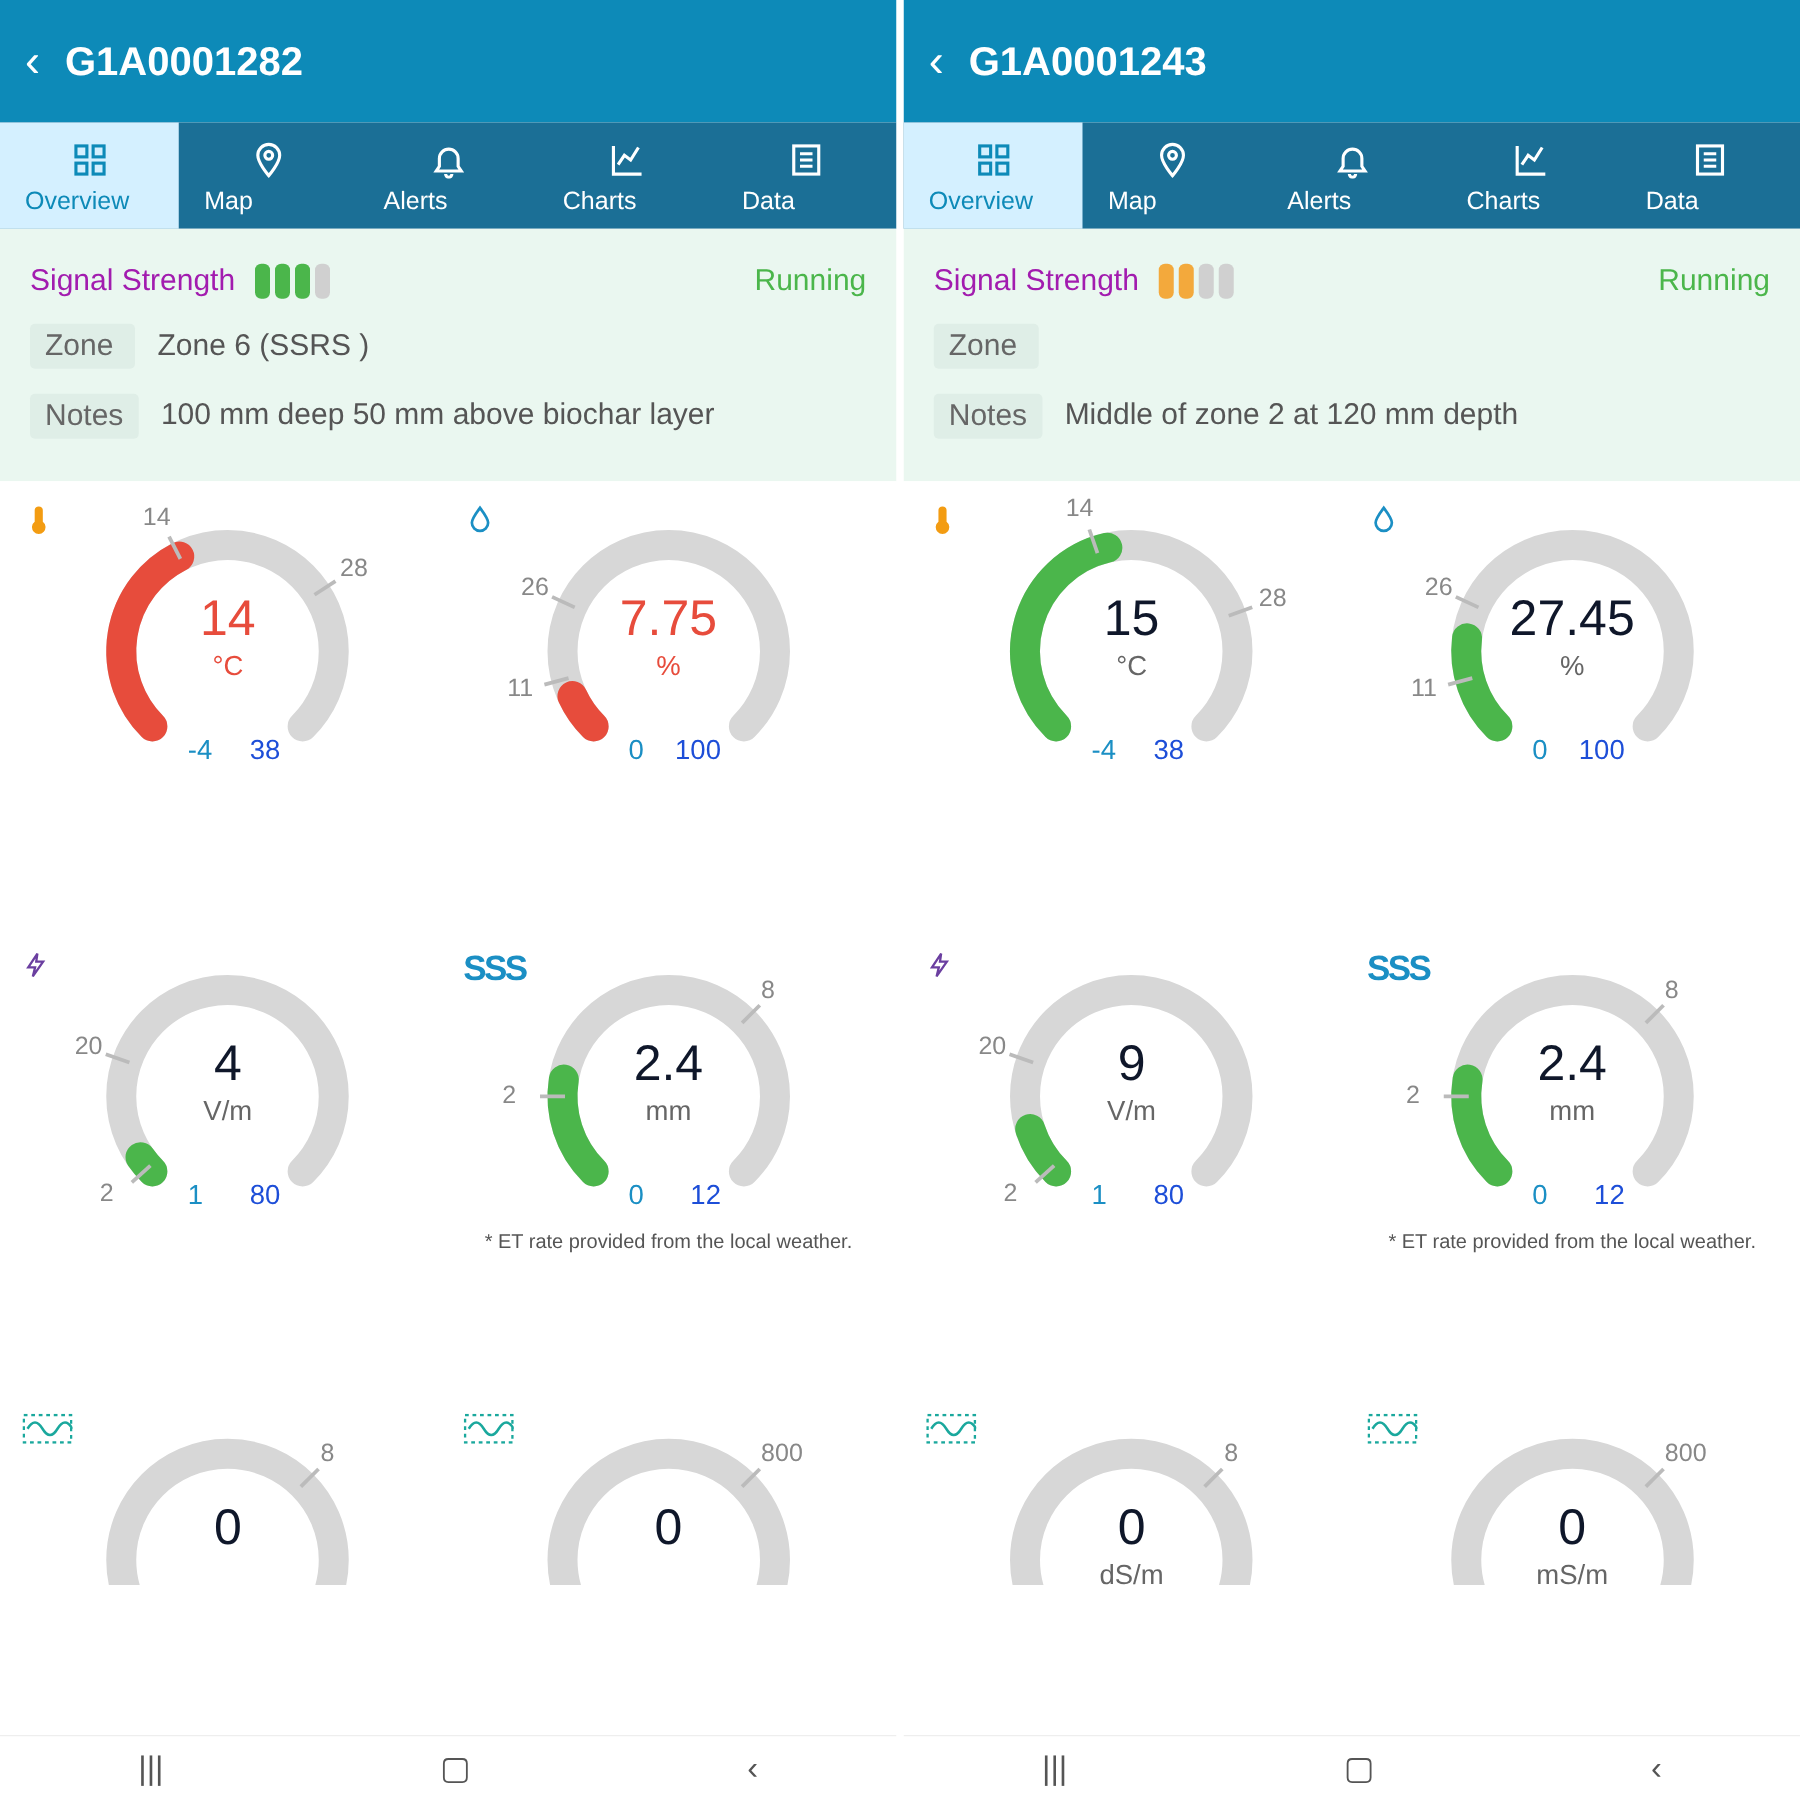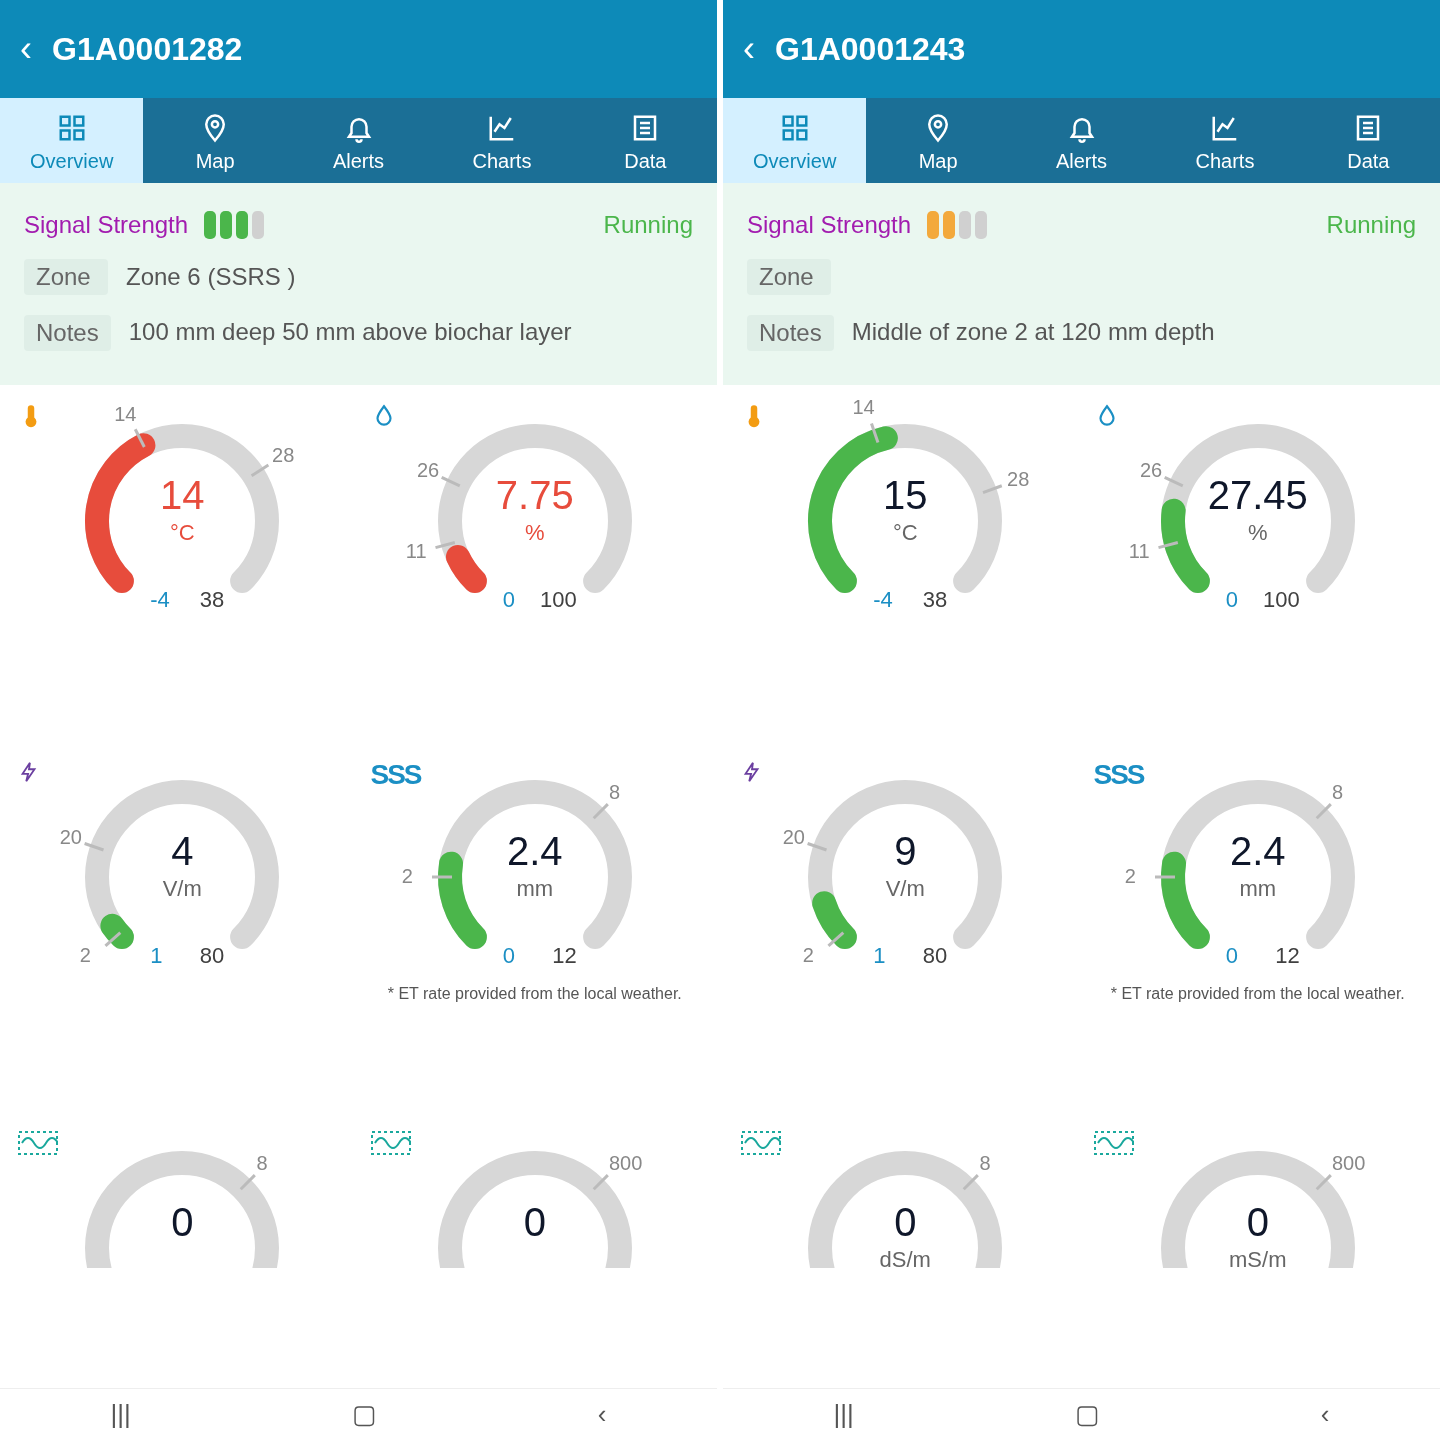--- a/index.html
+++ b/index.html
@@ -38,22 +38,21 @@
 .device-id {
   font-size: 32px;
   font-weight: 600;
 }
 .tabs {
   display: flex;
   background: #1b6f96;
 }
 .tab {
   flex: 1;
-  text-align: center;
-  padding: 12px 0 10px;
+  padding: 12px 20px 10px;
   color: #fff;
   font-size: 20px;
 }
 .tab.active {
   background: #d4f0ff;
   color: #0d8ab8;
 }
 .tab-icon {
   font-size: 28px;
   height: 36px;
@@ -164,21 +163,21 @@
   color: #666;
   margin-top: 2px;
 }
 .gauge-unit.red { color: #e74c3c; }
 .gauge-scale {
   position: absolute;
   font-size: 20px;
   color: #888;
 }
 .scale-min { bottom: 18px; left: 98px; color: #1b8fc4; font-size: 22px; }
-.scale-max { bottom: 18px; right: 88px; color: #404040; font-size: 22px; text-align: right; }
+.scale-max { bottom: 18px; right: 88px; color: #1d4ed8; font-size: 22px; text-align: right; }
 .tick-label { position: absolute; font-size: 20px; color: #888; white-space: nowrap; }
 .gauge-note {
   text-align: center;
   font-size: 16px;
   color: #555;
   margin-top: -2px;
 }
 .bottom-nav {
   height: 52px;
   display: flex;

